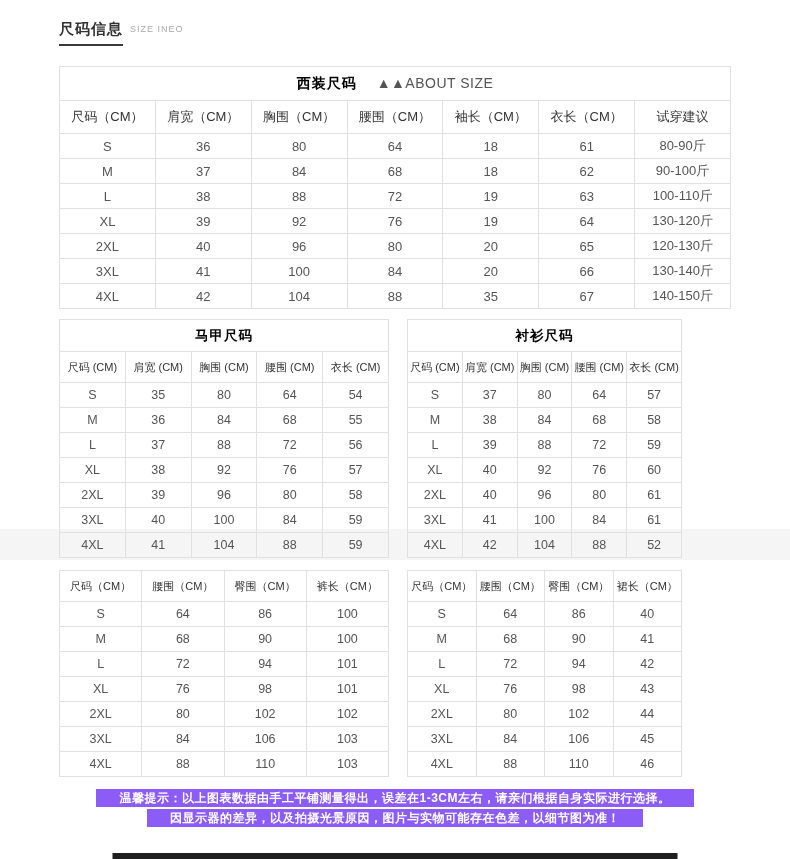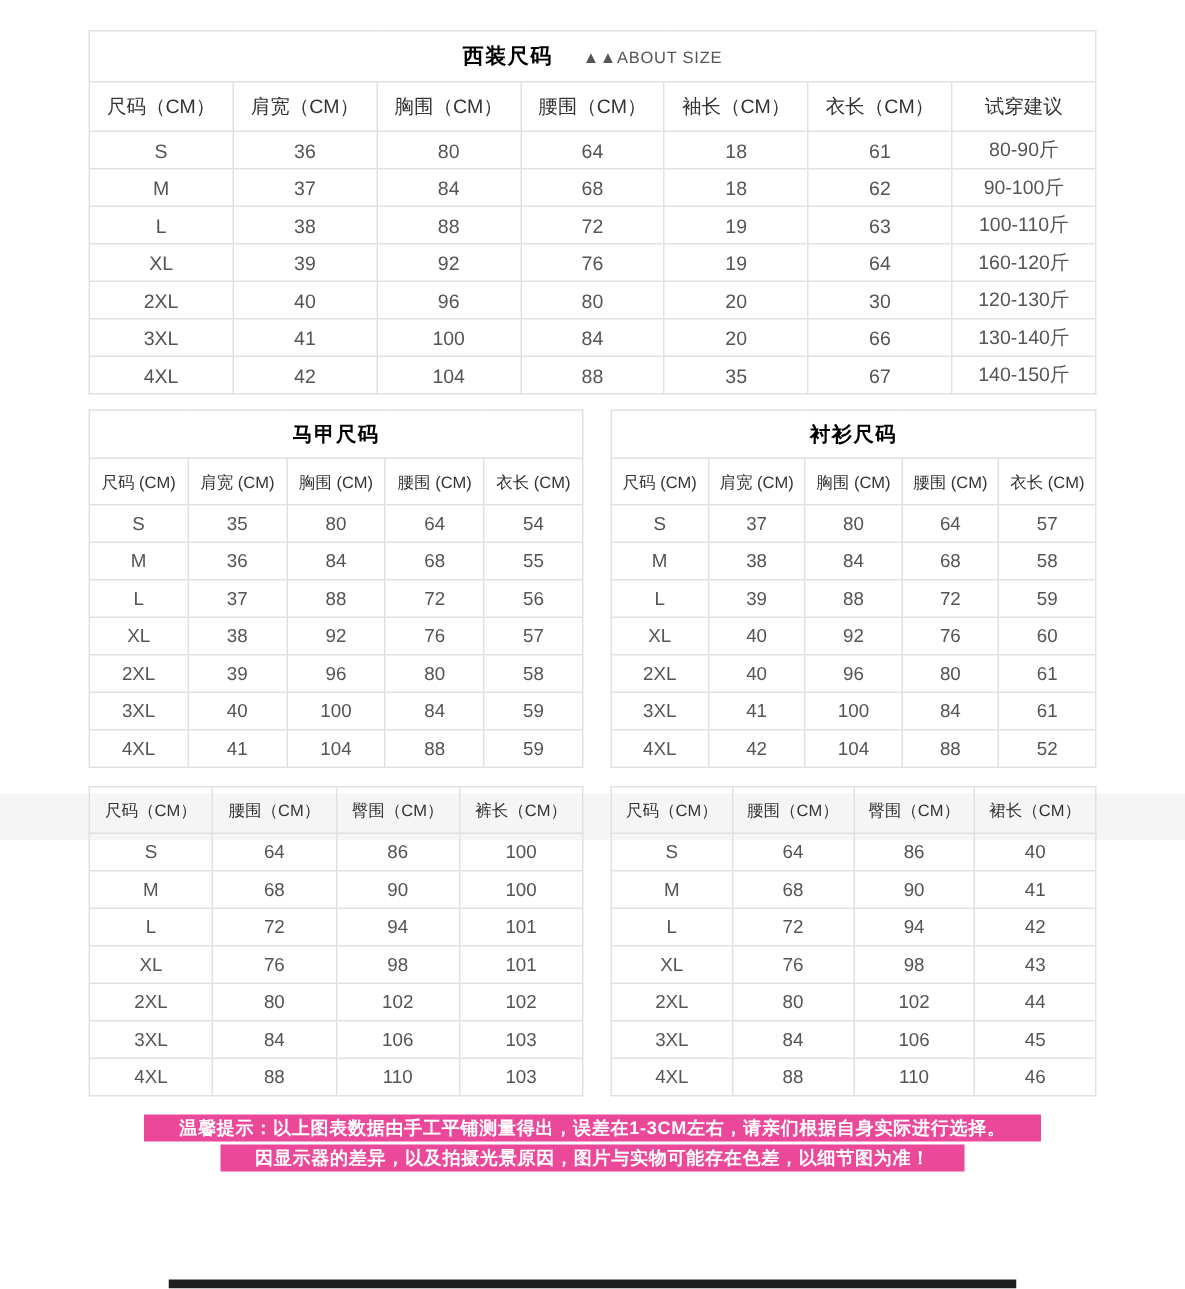--- a/index.html
+++ b/index.html
@@ -22,50 +22,53 @@
   .page-subtitle { font-size:9px; color:#aaa; margin-left:7px; letter-spacing:1px; vertical-align:2px; }
 
   table.size-table { border-collapse:collapse; table-layout:fixed; background:transparent; }
   .suit-table { width:100%; margin-bottom:10px; }
   .size-table th, .size-table td {
     border:1px solid #e1e1e1; text-align:center; vertical-align:middle;
     font-weight:normal; background:transparent;
   }
   .table-title { height:34px; }
   .table-title-text { font-size:14px; font-weight:bold; color:#000000; letter-spacing:1px; }
-  .table-title-suffix { font-size:11px; color:#555; margin-left:20px; letter-spacing:0.5px; }
+  .table-title-suffix { font-size:14px; color:#555; margin-left:20px; letter-spacing:0.5px; }
   .suit-table .header-row th { height:33px; font-size:13px; color:#333; }
   .suit-table td { height:25px; font-size:13px; color:#555; }
 
   .table-pair { display:flex; gap:18px; margin-bottom:12px;border-radius:12px; }
   .table-pair table:first-child { width:330px; flex:none; }
-  .table-pair table:last-child  { width:324px; flex:none; }
+  .table-pair table:last-child  { width:275px; flex:none; }
   .table-pair .table-title { height:32px; }
   .table-pair .table-title-text { font-size:13.5px; }
   .table-pair .header-row th { height:31px; font-size:11px; color:#333; }
   .table-pair td { height:25px; font-size:12.5px; color:#555; }
 
   .note { margin-top:8px; text-align:center; }
   .note-line { line-height:14px; margin-bottom:2px; }
   .note-text {
-    display:inline-block; background:#ec4899; color:#fff;
+    display:inline-block; background:#8b5cf6; color:#fff;
     font-size:12px; font-weight:bold; padding:2px 23px; letter-spacing:0.5px;text-align:right;
   }
   .bottom-bar {
     position:absolute; bottom:0; left:50%; transform:translateX(-50%);
     width:565px; height:6px; background:#1f1f1f; z-index:2;
   }
 </style>
 </head>
 <body>
 
 <div class="gray-band"></div>
 
 <div class="page">
 
+  <header class="page-header">
+    <span class="page-title">尺码信息</span><span class="page-subtitle">SIZE INEO</span>
+  </header>
 
   <table class="size-table suit-table">
     <thead>
       <tr>
         <th class="table-title" colspan="7">
           <span class="table-title-text">西装尺码</span><span class="table-title-suffix">▲▲ABOUT SIZE</span>
         </th>
       </tr>
       <tr class="header-row">
           <th>尺码（CM）</th>
@@ -105,29 +108,29 @@
           <td>63</td>
           <td>100-110斤</td>
         </tr>
         <tr>
           <td>XL</td>
           <td>39</td>
           <td>92</td>
           <td>76</td>
           <td>19</td>
           <td>64</td>
-          <td>160-120斤</td>
+          <td>130-120斤</td>
         </tr>
         <tr>
           <td>2XL</td>
           <td>40</td>
           <td>96</td>
           <td>80</td>
           <td>20</td>
-          <td>30</td>
+          <td>65</td>
           <td>120-130斤</td>
         </tr>
         <tr>
           <td>3XL</td>
           <td>41</td>
           <td>100</td>
           <td>84</td>
           <td>20</td>
           <td>66</td>
           <td>130-140斤</td>

